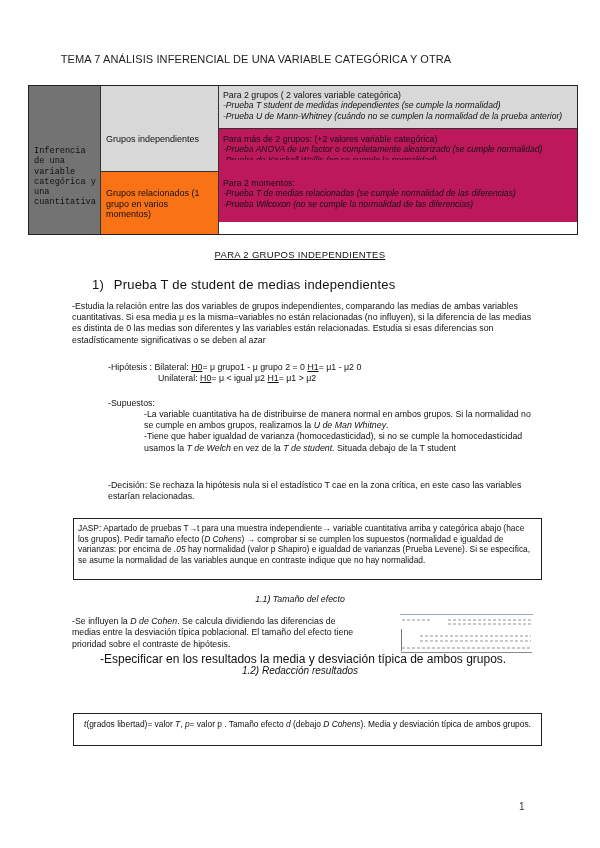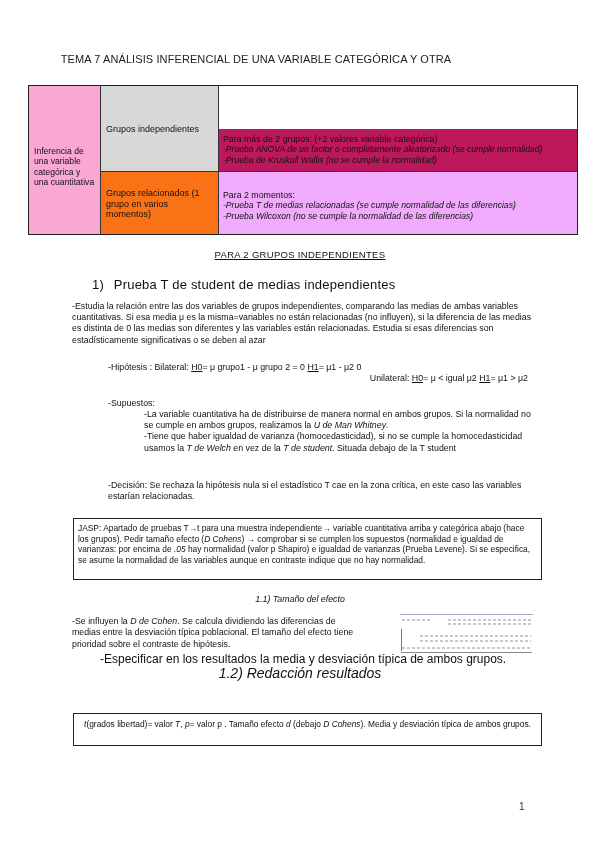--- a/index.html
+++ b/index.html
@@ -13,78 +13,83 @@
     left: 0; width: 512px; top: 36px; text-align: center;
     font-size: 11px; line-height: 15px; letter-spacing: 0.1px; color: #222; margin-top: 16px;
   }
   
   .tbl {
     left: 28px; top: 85px; width: 550px; height: 150px;
     border: 1px solid #222; box-sizing: border-box;
     font-size: 8.6px; line-height: 10.3px;
   }
   .cell { position: absolute; box-sizing: border-box; }
-  .c-left { left: 0; top: 0; width: 72px; height: 148px; background: #f9a8d4; border-right: 1px solid #333; padding: 60px 3px 0 5px; }
-  .c-gi { left: 72px; top: 0; width: 118px; height: 86px; background: #d8d8d8; border-right: 1px solid #333; border-bottom: 1px solid #333; padding: 38px 4px 0 5px; font-size: 9px; line-height: 10.5px; }
+  .c-left { left: 0; top: 0; width: 72px; height: 148px; background: #737373; border-right: 1px solid #333; padding: 60px 3px 0 5px; font-family: Liberation Mono, monospace; }
+  .c-gi { left: 72px; top: 0; width: 118px; height: 86px; background: #d8d8d8; border-right: 1px solid #333; border-bottom: 1px solid #333; padding: 48px 4px 0 5px; font-size: 9px; line-height: 10.5px; }
   .c-gr { left: 72px; top: 86px; width: 118px; height: 62px; background: #f97316; border-right: 1px solid #333; padding: 16px 4px 0 5px; font-size: 9px; line-height: 10.5px; }
   .c-r1 { left: 190px; top: 0; width: 358px; height: 43px; background: #d8d8d8; border-bottom: 1px solid #333; padding: 4px 4px 0 4px; }
   .c-r2 { left: 190px; top: 43px; width: 358px; height: 43px; background: #be185d; border-bottom: 1px solid #333; padding: 5px 4px 0 4px; }
-  .c-r3 { left: 190px; top: 86px; width: 358px; height: 62px; background: #f0abfc; padding: 18px 4px 0 4px; }
+  .c-r3 { left: 190px; top: 74px; width: 358px; height: 62px; background: #be185d; padding: 18px 4px 0 4px; }
   .cell .head { font-style: normal; font-size: 8.8px; }
   .cell .it { font-style: italic; display: block; white-space: nowrap; }
   .cell .lbl { display: block; }
 
   .sec-head { left: 0; width: 600px; top: 249px; text-align: center; font-size: 9.5px; text-decoration: underline; letter-spacing: 0.3px; }
   .sub1 { left: 92px; top: 277px; font-size: 13px; letter-spacing: 0.2px; }
   .sub1 .num { display: inline-block; width: 18px; }
   .para { font-size: 8.8px; line-height: 11.2px; }
   .p-intro { left: 72px; top: 301px; width: 470px; }
   .p-hip { left: 108px; top: 362px; width: 420px; }
-  .p-hip .line2 { padding-left: 50px; display: block; text-align: right; }
+  .p-hip .line2 { padding-left: 50px; display: block; }
   .p-sup-head { left: 108px; top: 398px; }
   .p-sup { left: 144px; top: 409px; width: 390px; }
   .p-dec { left: 108px; top: 480px; width: 440px; }
   .u { text-decoration: underline; }
   .i { font-style: italic; }
 
   .box {
     border: 1.3px solid #222; box-sizing: border-box; background: #fff;
     font-size: 8.4px; line-height: 10.6px;
   }
   .box-jasp { left: 73px; top: 518px; width: 469px; height: 62px; padding: 4px 5px 0 4px; }
   .h-eff { left: 0; width: 600px; top: 594px; text-align: center; font-size: 8.8px; font-style: italic; }
   .p-cohen { left: 72px; top: 616px; width: 290px; font-size: 8.8px; line-height: 11.4px; }
   .thumb {
     left: 400px; top: 614px; width: 133px; height: 38px; border-top: 1px solid #9aa7c4;
     background: #fff;
   }
   .thumb .row { position: absolute; left: 2px; right: 2px; height: 2px; background: repeating-linear-gradient(90deg, #c9c9c9 0 3px, transparent 3px 5px); }
   .thumb .vbar { position: absolute; left: 1px; top: 14px; width: 1px; height: 22px; background: #777; }
   .thumb .bottom { position: absolute; left: 1px; right: 1px; bottom: 0; height: 1px; background: #888; }
-  .h-red { left: 0; width: 600px; top: 665px; text-align: center; font-size: 14px; font-style: italic; }
+  .h-red { left: 0; width: 600px; top: 665px; text-align: center; font-size: 10px; font-style: italic; }
   .p-spec { left: 72px; top: 652px; font-size: 12px; margin-left: 28px; }
   .box-res { left: 73px; top: 713px; width: 469px; height: 33px; padding: 5px 6px 0 6px; text-align: center; font-size: 8.4px; line-height: 10.8px; }
   .pageno { left: 519px; top: 801px; font-size: 10px; color: #333; }
 </style>
 </head>
 <body>
 
 <div class="abs title">
   <div>TEMA 7 ANÁLISIS INFERENCIAL DE UNA VARIABLE CATEGÓRICA Y OTRA</div>
 </div>
 
 <div class="abs tbl">
   <div class="cell c-left">
     <span>Inferencia de una variable categórica y una cuantitativa</span>
   </div>
   <div class="cell c-gi">
     <span>Grupos independientes</span>
   </div>
   <div class="cell c-gr">
     <span>Grupos relacionados (1 grupo en varios momentos)</span>
+  </div>
+  <div class="cell c-r1">
+    <span class="lbl head">Para 2 grupos ( 2 valores variable categórica)</span>
+    <span class="it">-Prueba T student de medidas independientes (se cumple la normalidad)</span>
+    <span class="it">-Prueba U de Mann-Whitney (cuándo no se cumplen la normalidad de la prueba anterior)</span>
   </div>
   <div class="cell c-r2">
     <span class="lbl head">Para más de 2 grupos: (+2 valores variable categórica)</span>
     <span class="it">-Prueba ANOVA de un factor o completamente aleatorizado (se cumple normalidad)</span>
     <span class="it">-Prueba de Kruskall Wallis (no se cumple la normalidad)</span>
   </div>
   <div class="cell c-r3">
     <span class="lbl head">Para 2 momentos:</span>
     <span class="it">-Prueba T de medias relacionadas (se cumple normalidad de las diferencias)</span>
     <span class="it">-Prueba Wilcoxon (no se cumple la normalidad de las diferencias)</span>

